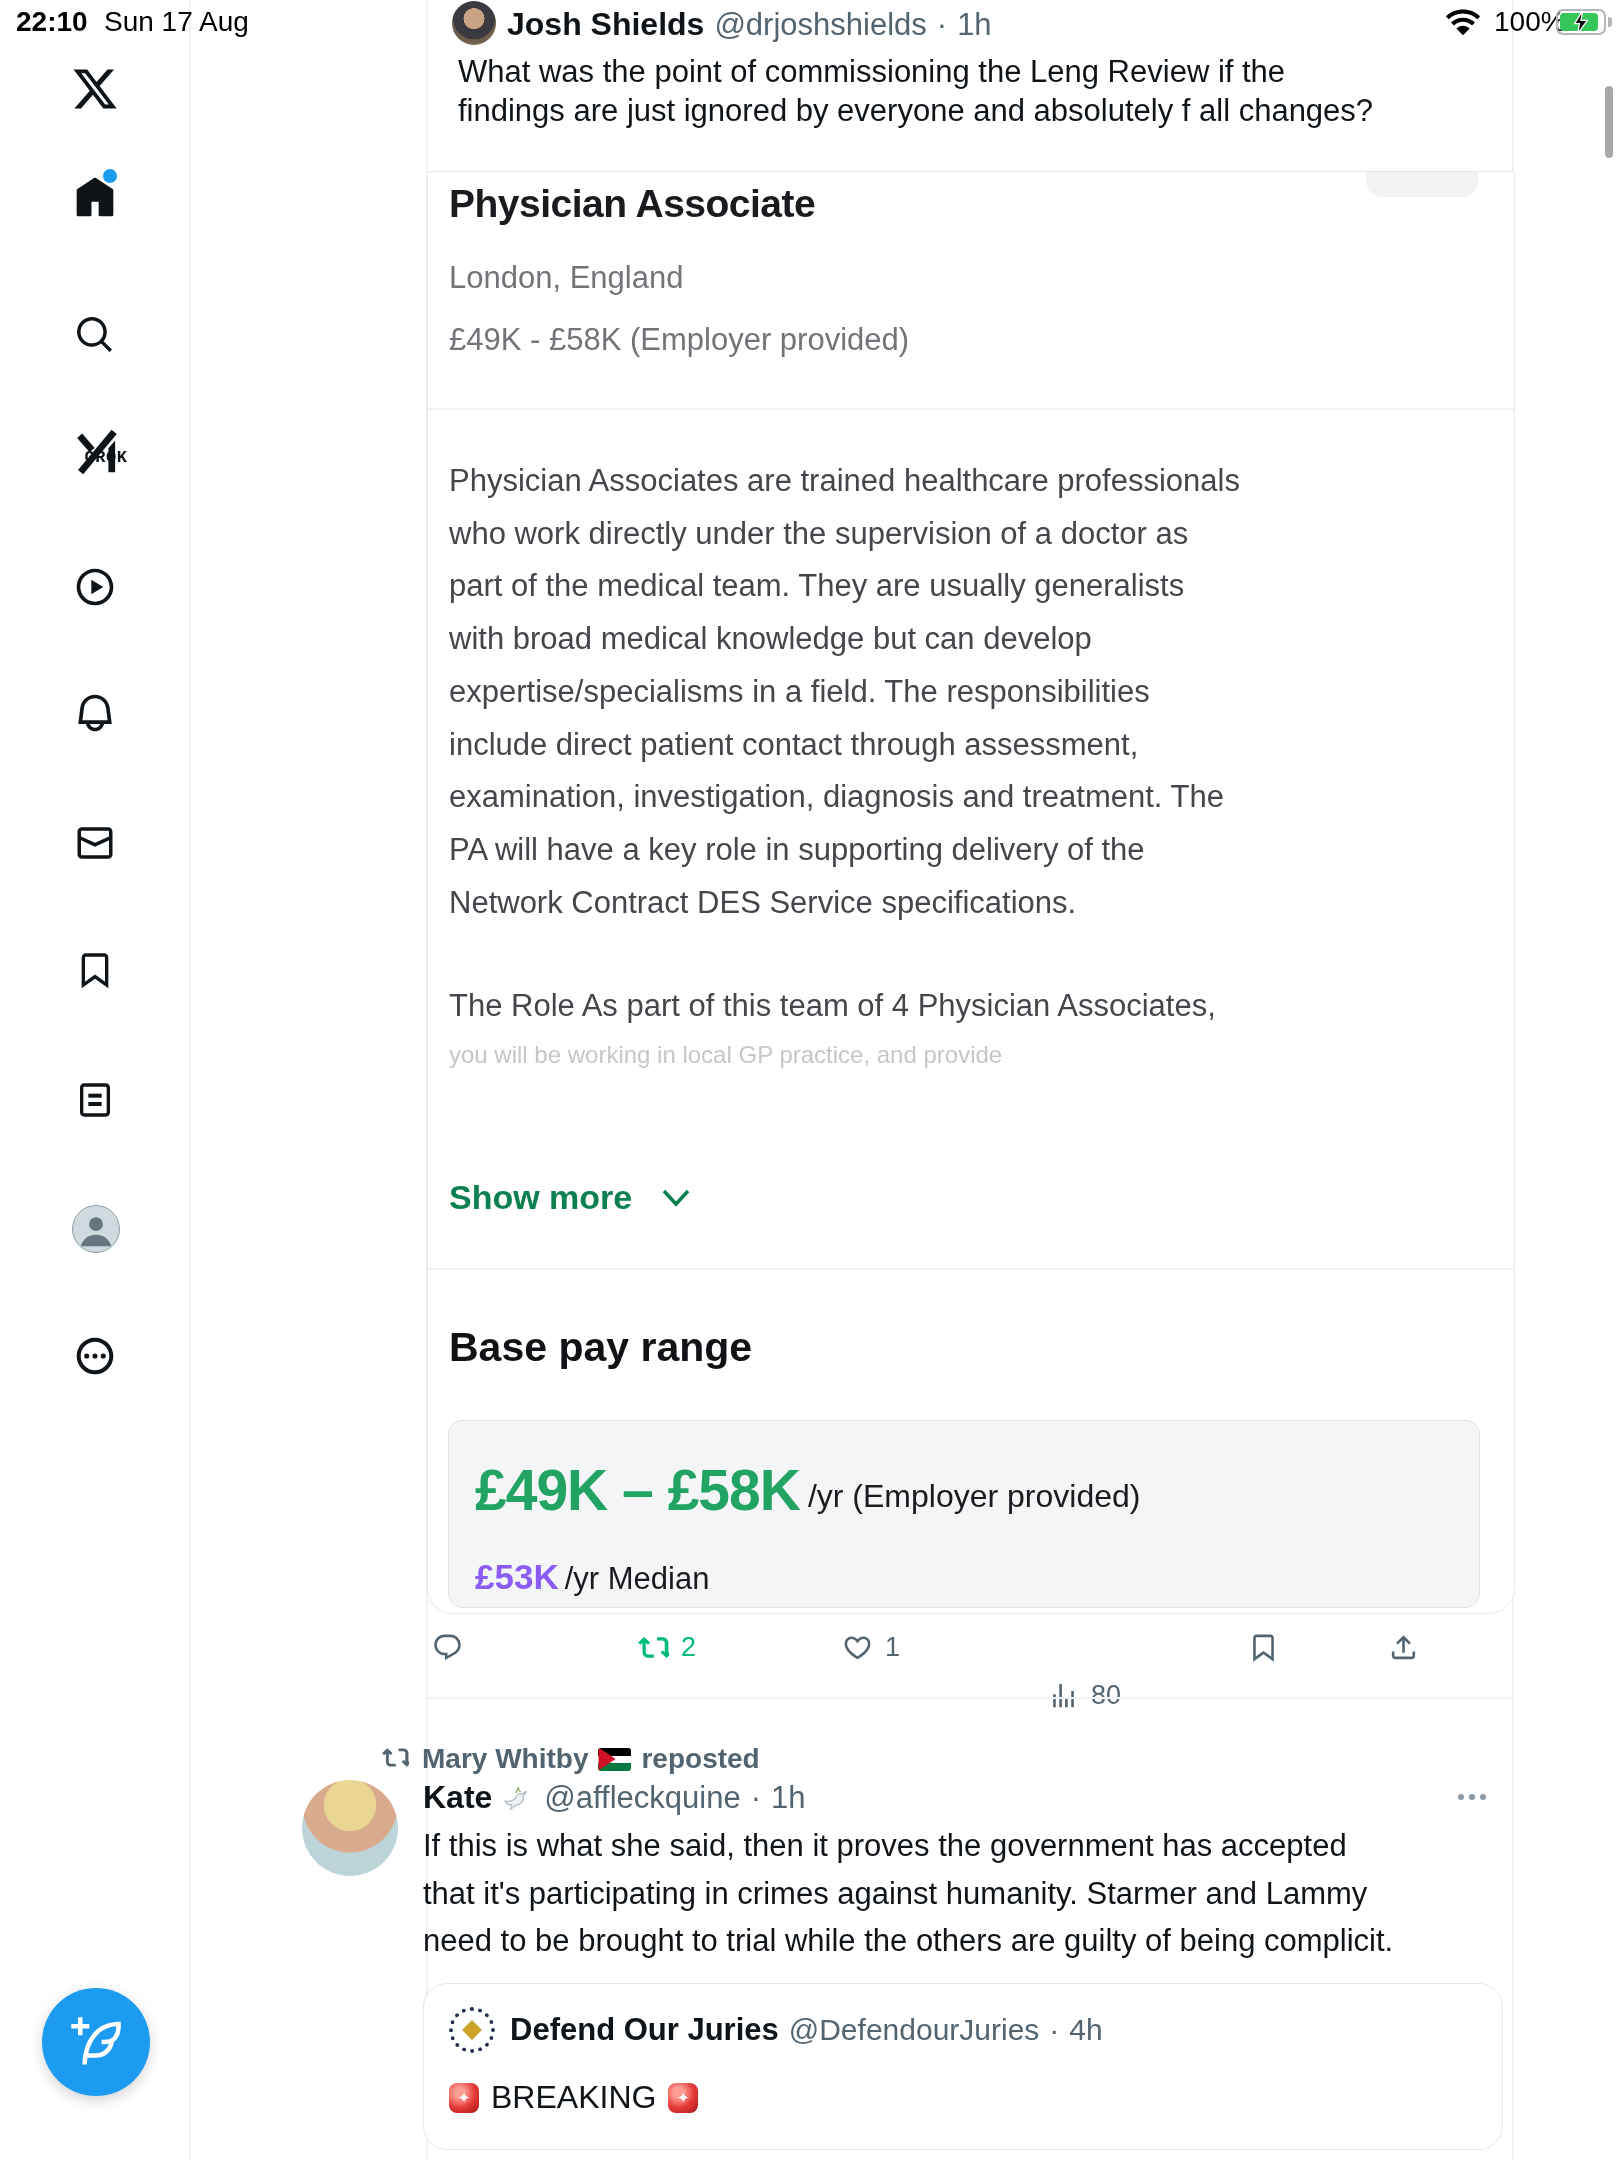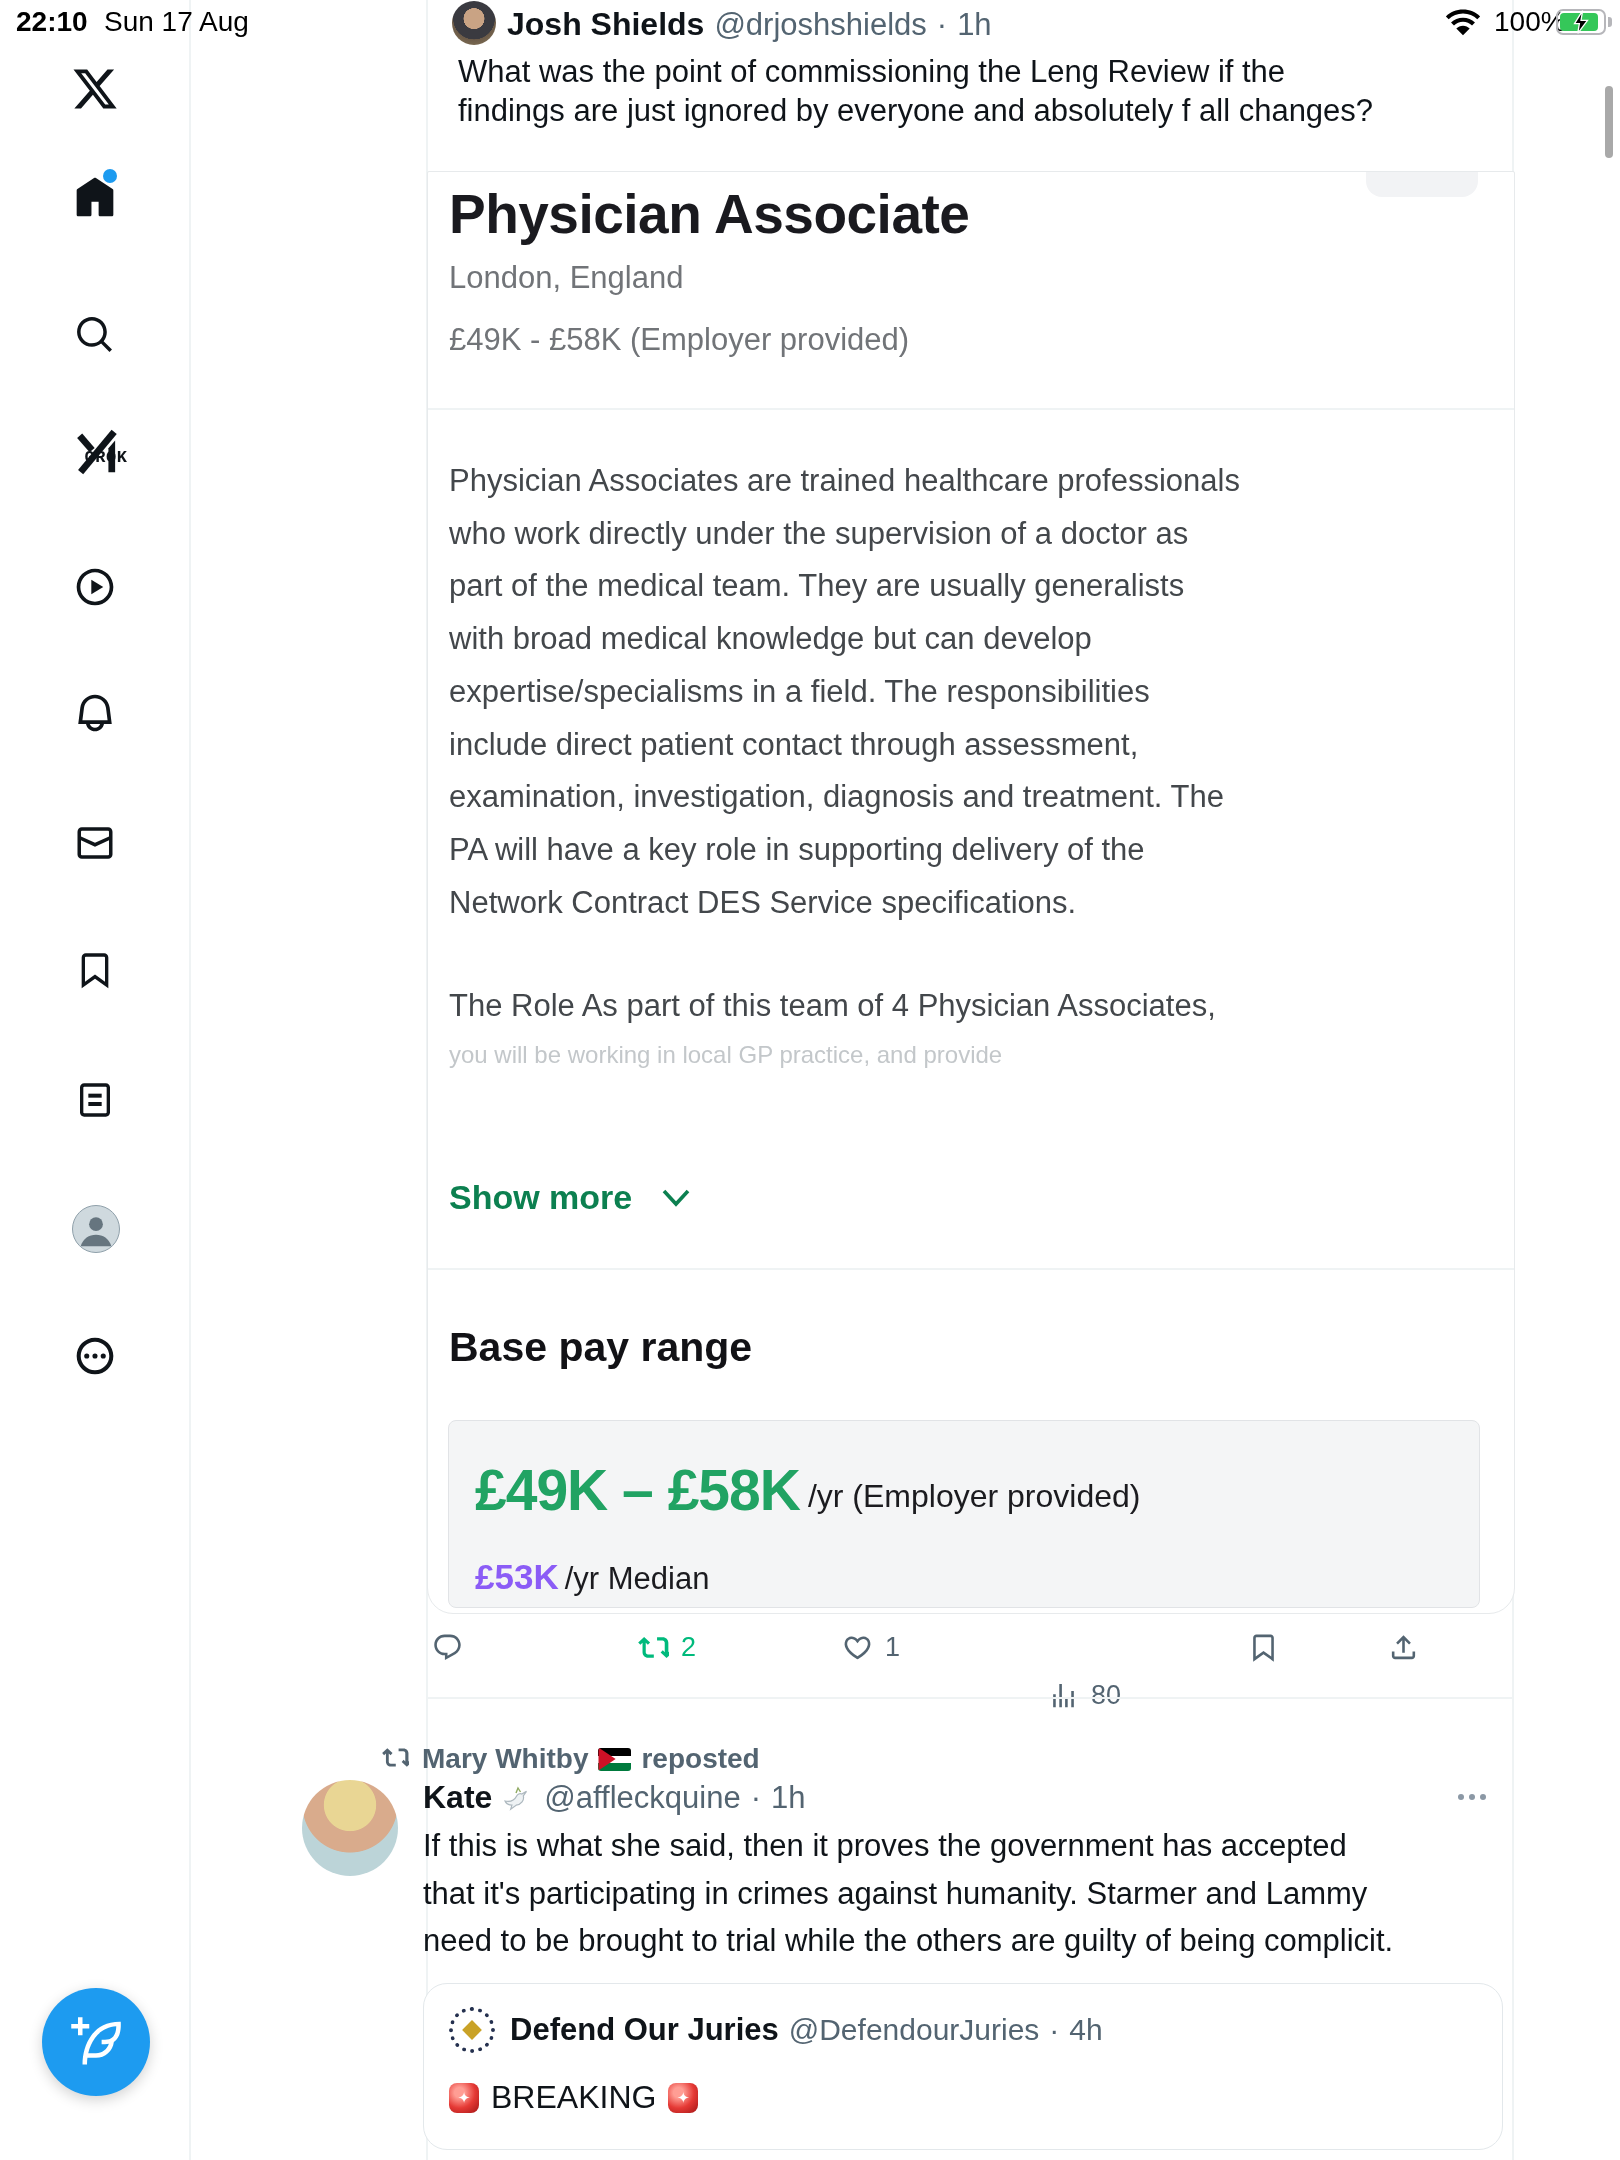--- a/index.html
+++ b/index.html
@@ -20,28 +20,28 @@
   .fab{width:108px;height:108px;border-radius:50%;background:#1d9bf0;display:flex;align-items:center;justify-content:center;box-shadow:0 4px 14px rgba(0,0,0,0.18);}
   .avatar{border-radius:50%;overflow:hidden;}
   .av-josh{background:radial-gradient(circle at 50% 40%,#c9a384 0 30%,#3a3a40 31% 60%,#6b5a48 61%,#8a7a5a);}
   .av-kate{background:radial-gradient(circle at 50% 26%,#e9d694 0 30%,#d9ab8c 31% 55%,#bcd4d8 56%);}
   
   .tweet-line{font-size:31px;line-height:39px;color:#0f1419;}
   .handle{font-size:31px;color:#536471;}
   .name{font-size:32px;font-weight:bold;color:#0f1419;}
   
   .media{border:1px solid #e7eaec;border-radius:2px 2px 26px 26px;background:#fff;overflow:hidden;}
-  .job-title{font-size:55px;font-weight:bold;color:#1a1a1f;letter-spacing:-0.5px;}
+  .job-title{font-size:39px;font-weight:bold;color:#1a1a1f;letter-spacing:-0.5px;}
   .job-meta{font-size:31px;color:#717478;}
   .desc-line{font-size:31px;line-height:52.7px;color:#43474b;}
   .role-dark{font-size:31px;color:#43474b;}
   .role-faded{font-size:24px;color:#c3c7ca;}
   .show-more{font-size:34px;font-weight:bold;color:#0c8050;display:flex;align-items:center;gap:29px;}
   .basepay{font-size:41px;font-weight:bold;color:#121216;}
-  .paybox{background:#f4f5f6;border:1px solid #e1e3e6;border-radius:8px;}
+  .paybox{background:#f4f5f6;border:1px solid #e1e3e6;border-radius:14px;}
   .payrange{font-size:57px;font-weight:bold;color:#21a363;letter-spacing:-1px;}
   .paysuffix{font-size:32px;color:#1b1b1f;}
   .median-val{font-size:35px;font-weight:bold;color:#8b5cf6;}
   .median-suf{font-size:31px;color:#1b1b1f;}
   .pill{background:#f2f3f5;border-radius:0 0 16px 16px;}
   
   .act{display:flex;align-items:center;gap:12px;}
   .count{font-size:27px;color:#536471;}
   .count.green{color:#00ba7c;}
   

